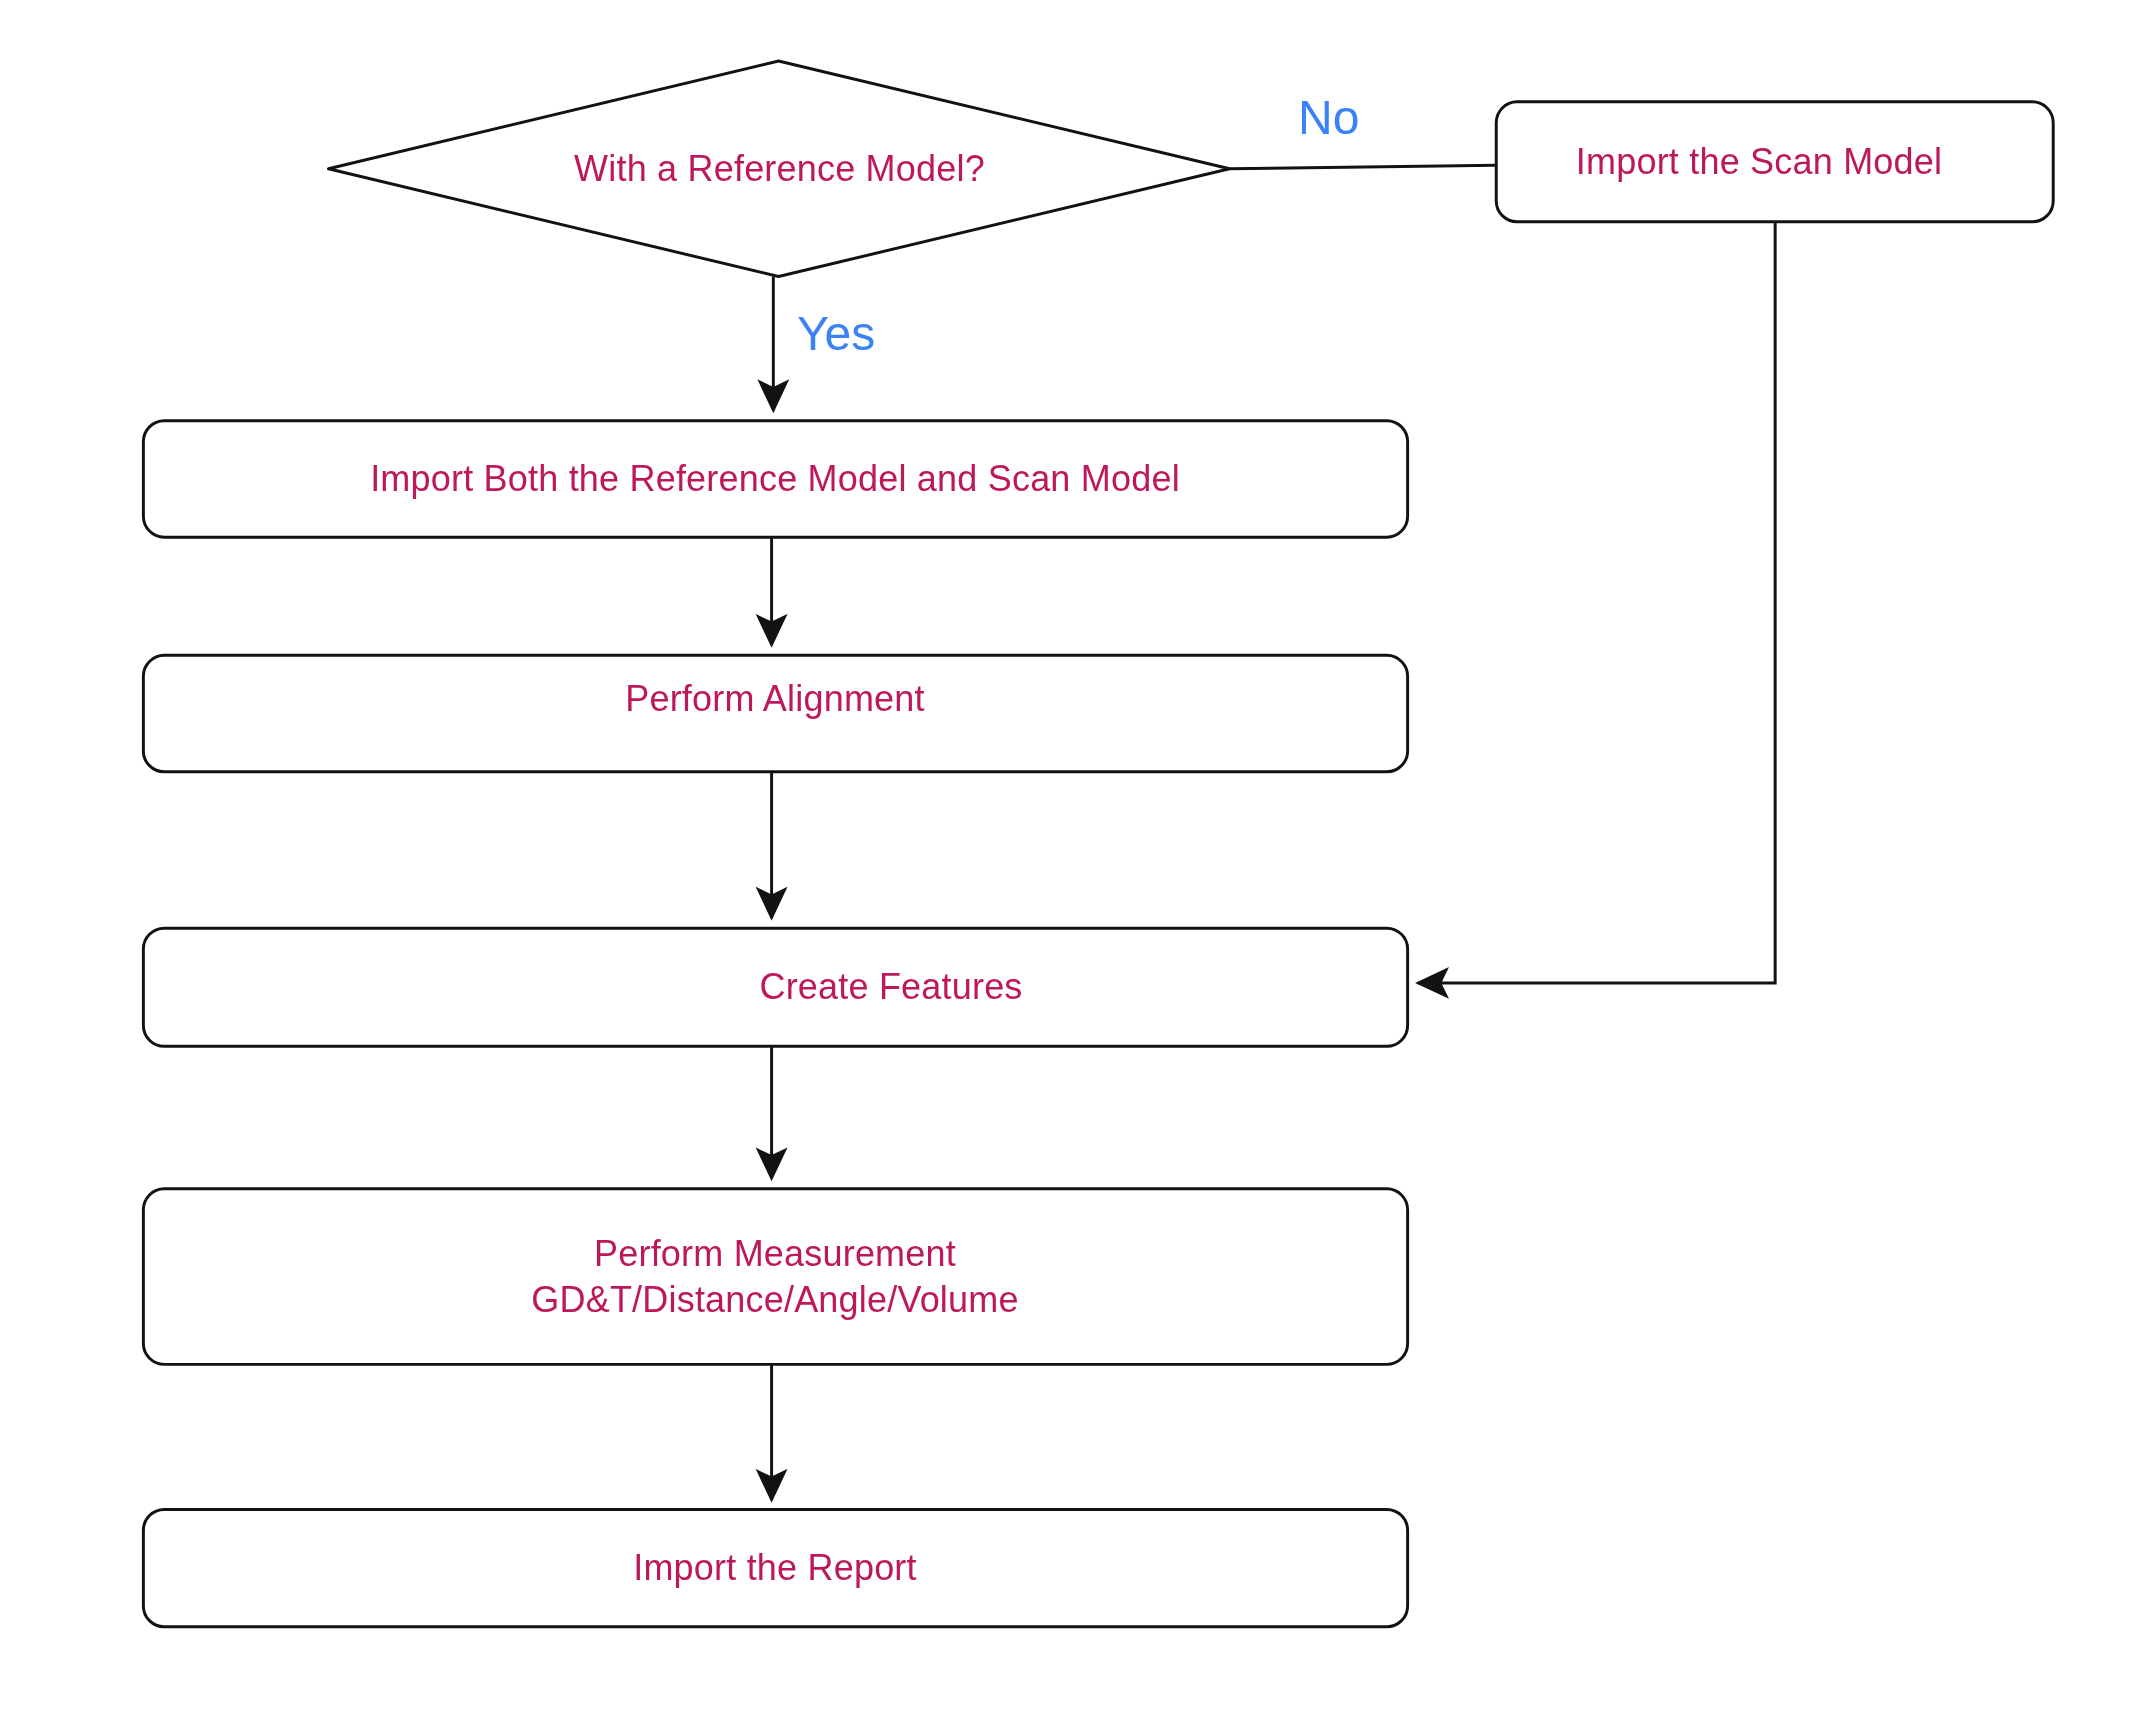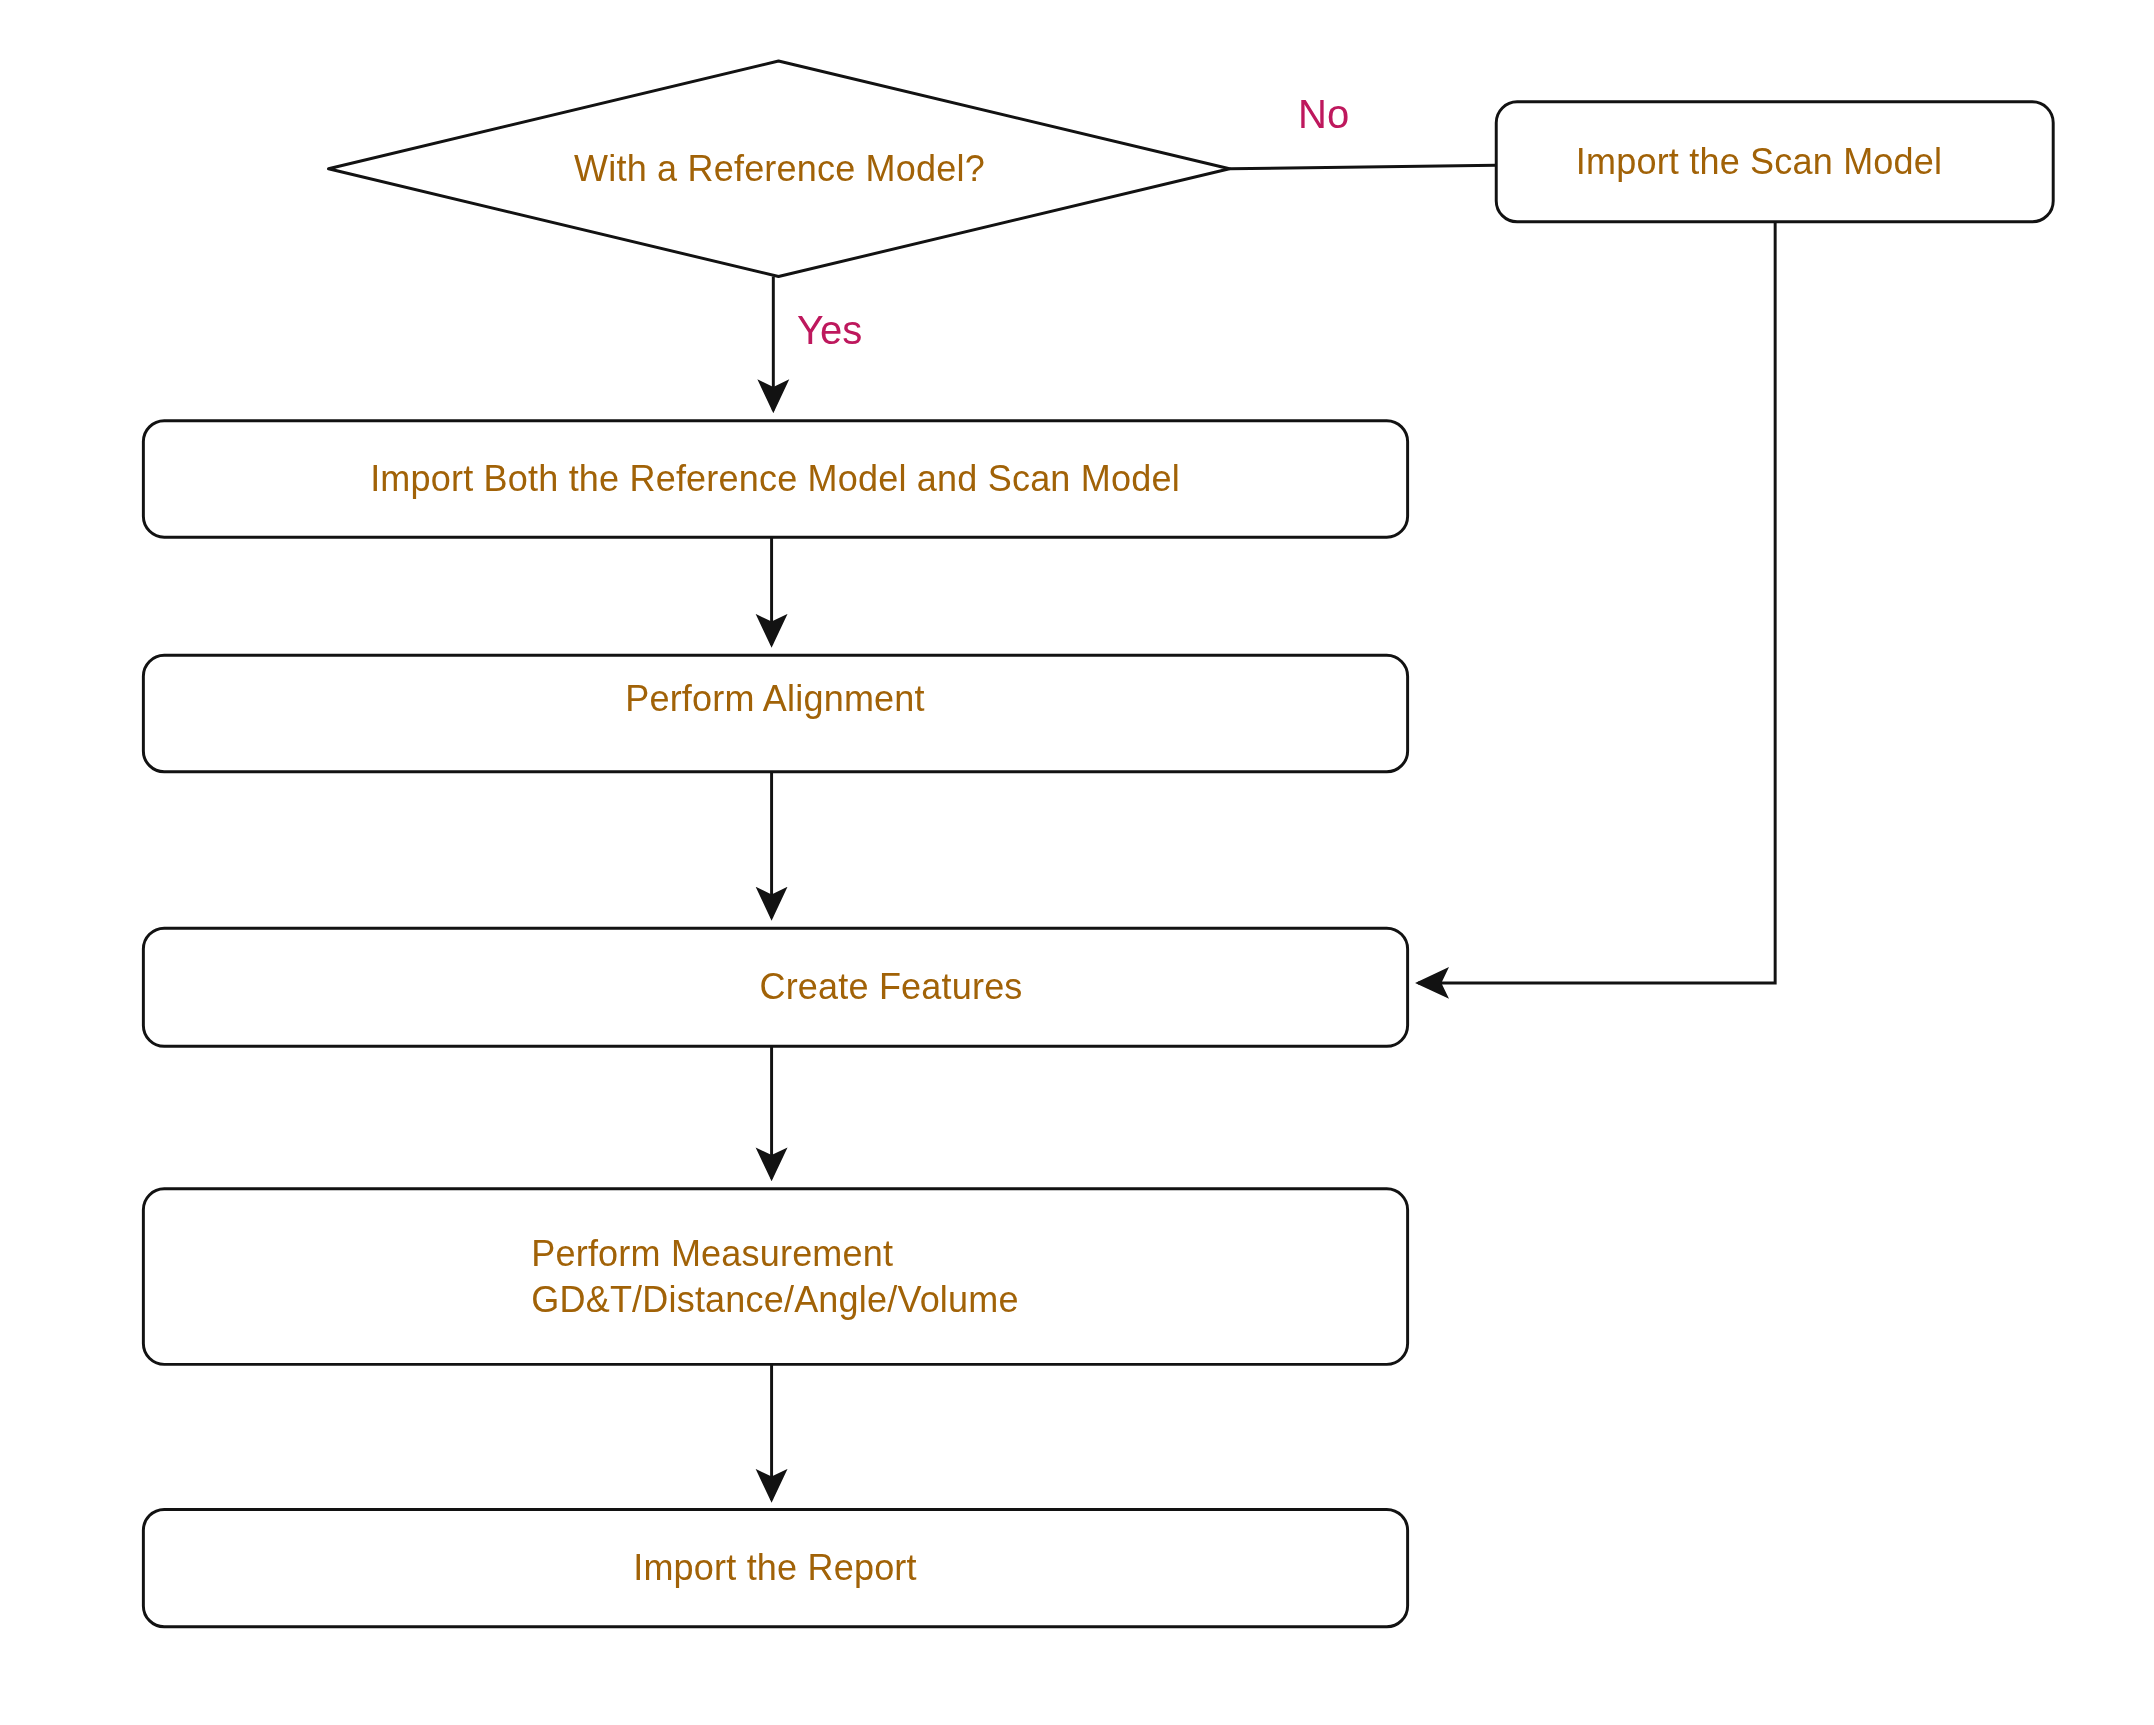--- a/index.html
+++ b/index.html
@@ -21,35 +21,35 @@
     position: absolute;
     inset: 0;
     width: 2154px;
     height: 1726px;
   }
   .node-label {
     position: absolute;
     display: flex;
     align-items: center;
     justify-content: center;
-    text-align: left;
-    color: #a16207;
+    text-align: center;
+    color: #be185d;
     font-family: "Liberation Sans", sans-serif;
     font-size: 36px;
     line-height: 1.28;
     font-weight: 400;
     letter-spacing: 0.2px;
     white-space: pre-line;
     pointer-events: none;
   }
   .edge-label {
     position: absolute;
-    color: #be185d;
+    color: #3b82f6;
     font-family: "Liberation Sans", sans-serif;
-    font-size: 40px;
+    font-size: 48px;
     line-height: 1;
     font-weight: 400;
     white-space: nowrap;
   }
   .hit {
     position: absolute;
   }
 </style>
 </head>
 <body>

